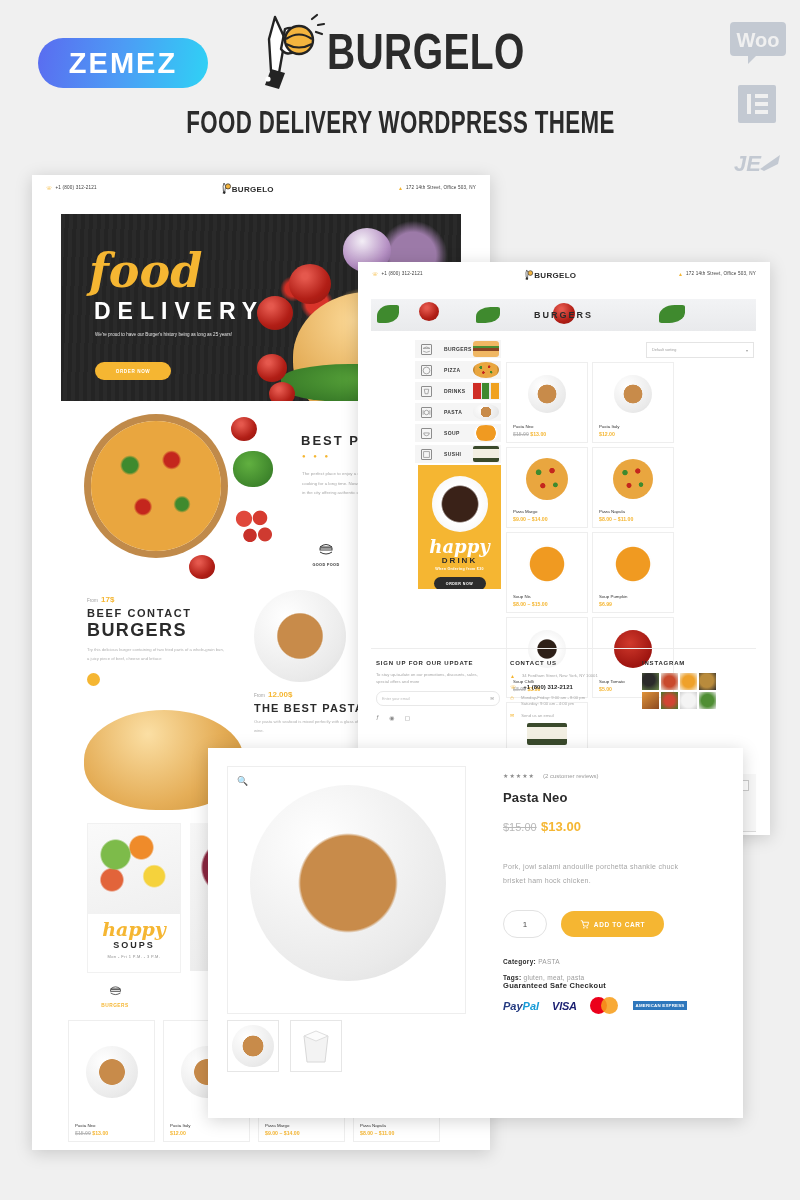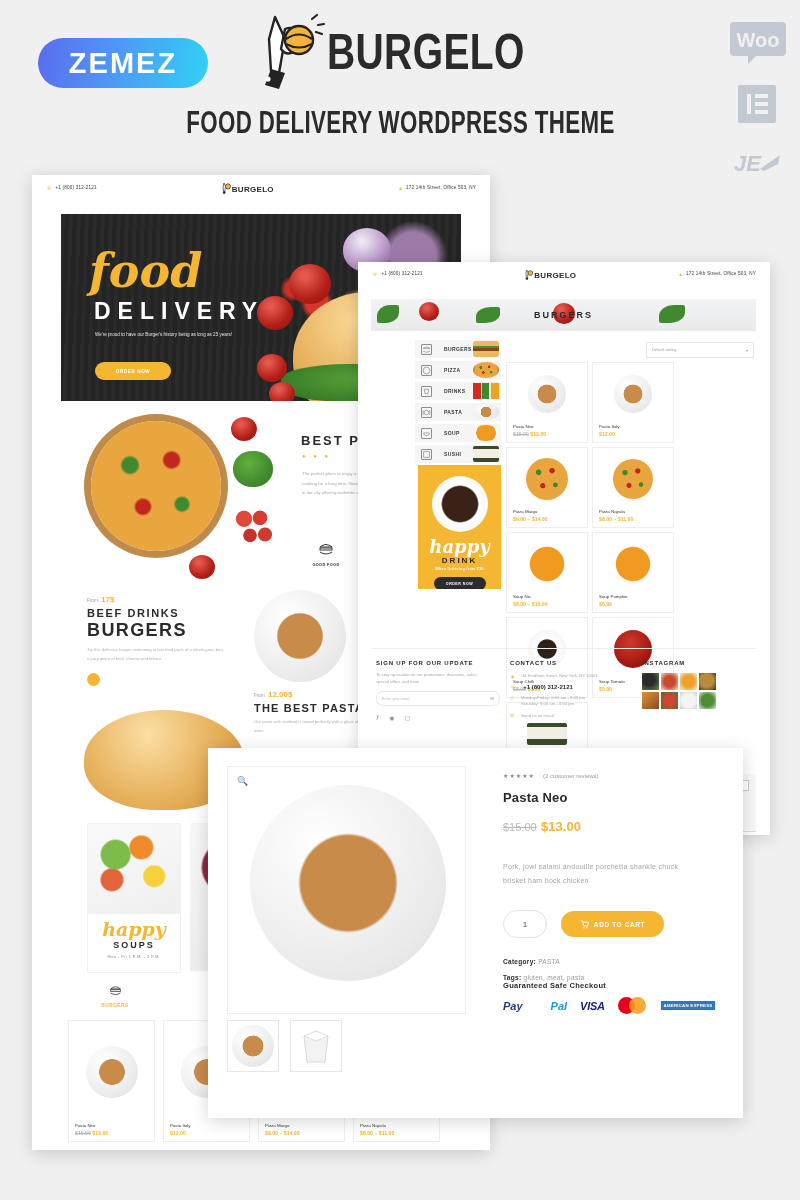--- a/index.html
+++ b/index.html
@@ -234,21 +234,21 @@
         <div style="font-size:3.8px;font-weight:bold;color:#2b2b2b;letter-spacing:.4px;margin-top:2px;">BEST CHEFS</div>
       </div>
     </div>
   </div>
 
   <div style="position:absolute;left:55px;top:420px;width:180px;">
     <div style="font-size:4.6px;color:#a0a0a0;">
       <span>From</span>
       <span style="font-size:8px;font-weight:bold;color:#f5b632;margin-left:2px;">17$</span>
     </div>
-    <div style="font-size:11px;font-weight:bold;color:#2b2b2b;letter-spacing:1.6px;margin-top:3px;">BEEF DRINKS</div>
+    <div style="font-size:11px;font-weight:bold;color:#2b2b2b;letter-spacing:1.6px;margin-top:3px;">BEEF CONTACT</div>
     <div style="font-size:18px;font-weight:bold;color:#2b2b2b;letter-spacing:1.4px;margin-top:1px;">BURGERS</div>
     <div style="width:140px;font-size:4.2px;color:#b0b0b0;line-height:2.1;margin-top:5px;">Try this delicious burger containing of two fried parts of a whole-grain bun, a juicy piece of beef, cheese and lettuce</div>
     <div class="btn-yellow" style="width:13px;height:13px;border-radius:50%;margin-top:9px;"></div>
   </div>
   <div style="position:absolute;left:52px;top:535px;width:160px;height:100px;border-radius:50% 50% 45% 45%;
        background:radial-gradient(circle at 40% 24%,#fbdfa4,#e5ae58 58%,#c88c32);overflow:hidden;"></div>
 
   <div style="position:absolute;left:222px;top:415px;">
     <div class="food-pasta" style="width:92px;height:92px;"></div>
     <div style="margin-top:8px;font-size:4.6px;color:#a0a0a0;">
@@ -644,21 +644,21 @@
       <span>PASTA</span>
     </div>
     <div class="p3-meta" style="margin-top:9px;">
       <b>Tags:</b>
       <span>gluten, meat, pasta</span>
     </div>
 
     <div style="font-size:7.5px;font-weight:bold;color:#2b2b2b;letter-spacing:.3px;">Guaranteed Safe Checkout</div>
 
     <div style="margin-top:7px;display:flex;align-items:center;gap:13px;">
-      <span style="font-size:11px;font-weight:bold;font-style:italic;"><span style="color:#253b80;">Pay</span><span style="color:#179bd7;margin-left:28px;">Pal</span></span>
+      <span style="font-size:11px;font-weight:bold;font-style:italic;"><span style="color:#253b80;">Pay</span><span style="color:#179bd7;">Pal</span></span>
       <span style="font-size:11px;font-weight:bold;font-style:italic;color:#1a1f71;letter-spacing:-.3px;"><span>VISA</span></span>
       <span style="position:relative;display:inline-block;width:30px;height:17px;">
         <span style="position:absolute;left:0;top:0;width:17px;height:17px;border-radius:50%;background:#eb001b;"></span>
         <span style="position:absolute;left:11px;top:0;width:17px;height:17px;border-radius:50%;background:#f79e1b;opacity:.88;"></span>
       </span>
       <span style="display:inline-block;background:#2e77bc;color:#fff;font-size:4.4px;font-weight:bold;line-height:1.25;text-align:center;padding:2px 3px;letter-spacing:.2px;">
         <span style="display:block;">AMERICAN EXPRESS</span>
       </span>
     </div>
   </div>

